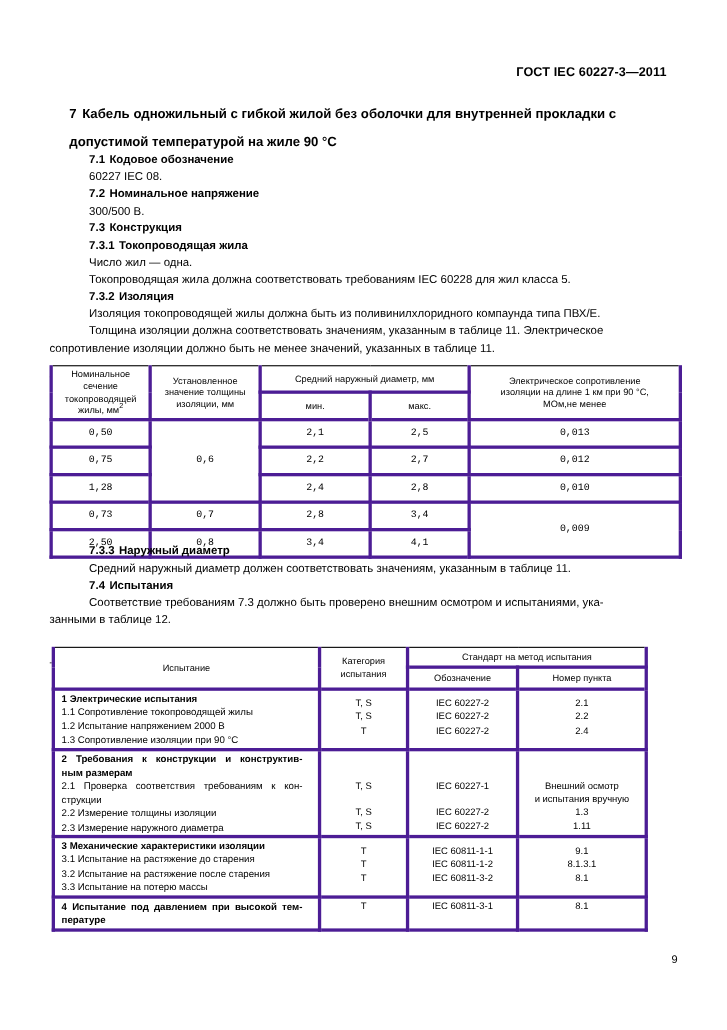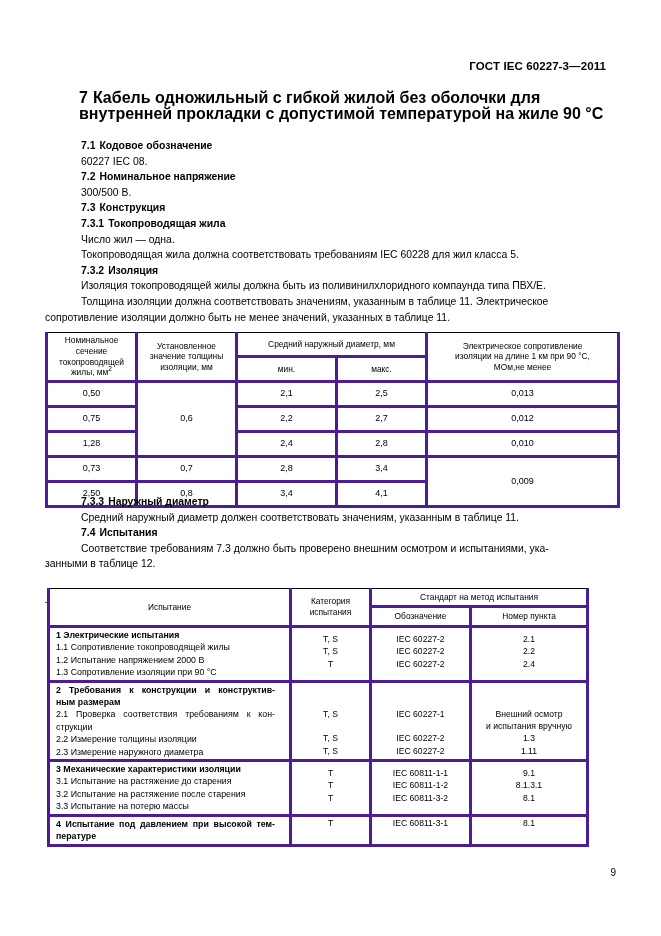--- a/index.html
+++ b/index.html
@@ -33,24 +33,23 @@
     letter-spacing: 0.1px;
     white-space: nowrap;
   }
 
   
   .clause-title {
     position: absolute;
     left: 63px;
     top: 90px;
     width: 535px;
-    font-size: 16px;
+    font-size: 12px;
     font-weight: bold;
-    line-height: 16px;
-    margin-left: 16px;
+    line-height: 26px;
   }
   .clause-title .num { margin-right: 5px; }
 
   .sub-head {
     font-size: 10.4px;
     font-weight: bold;
     line-height: 15.6px;
   }
   .sub-head .num { margin-right: 4px; }
 
@@ -95,21 +94,21 @@
   table.gost .thead td {
     vertical-align: middle;
   }
   table.gost .outer-top td { border-top: 1.6px solid #000; }
   table.gost .hdr-bottom td { border-bottom: 1.6px solid #000; }
 
   
   #tbl11 { position: absolute; left: 45px; top: 332px; width: 572px; }
   #tbl11 td { height: 18px; }
   #tbl11 .hcell { font-size: 8.4px; line-height: 10.6px; }
-  #tbl11 .val { font-size: 9px; }
+  #tbl11 .val { font-size: 9px; font-family: Liberation Mono, monospace; }
   sup.sq { font-size: 6.6px; vertical-align: super; line-height: 0; }
 
   
   #tbl12 { position: absolute; left: 47px; top: 588px; width: 539px; }
   #tbl12 td { padding: 1px 4px; }
   #tbl12 .hcell { font-size: 8.4px; line-height: 11px; text-align: center; }
   #tbl12 td.left {
     text-align: left;
     vertical-align: top;
     padding-left: 6px;

